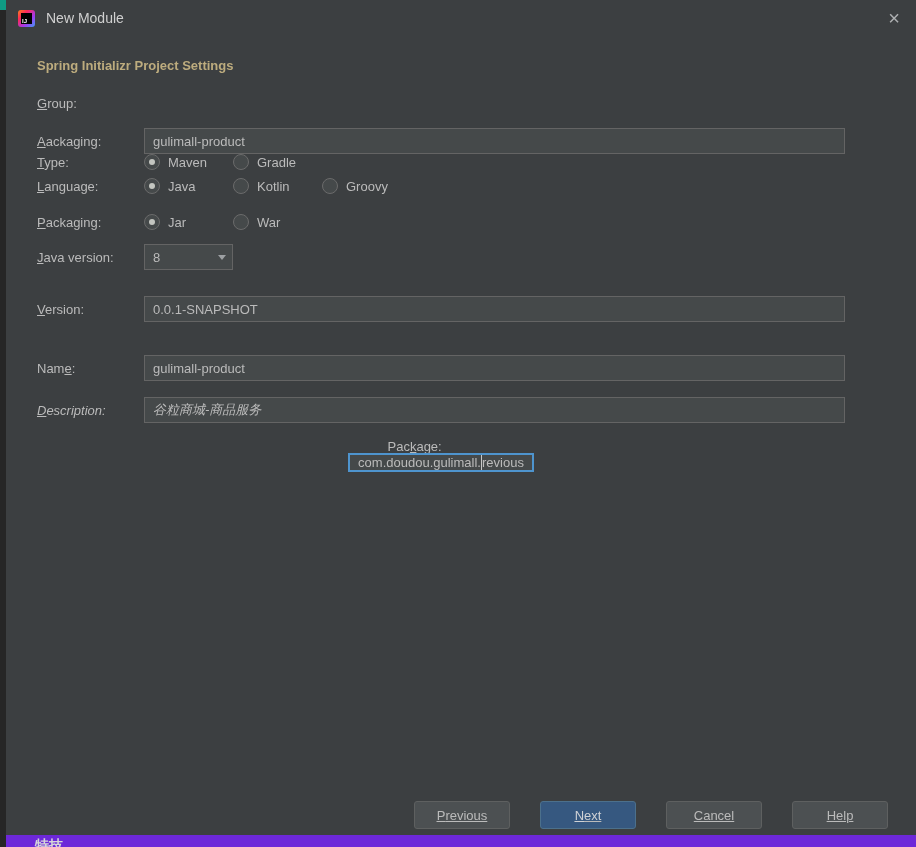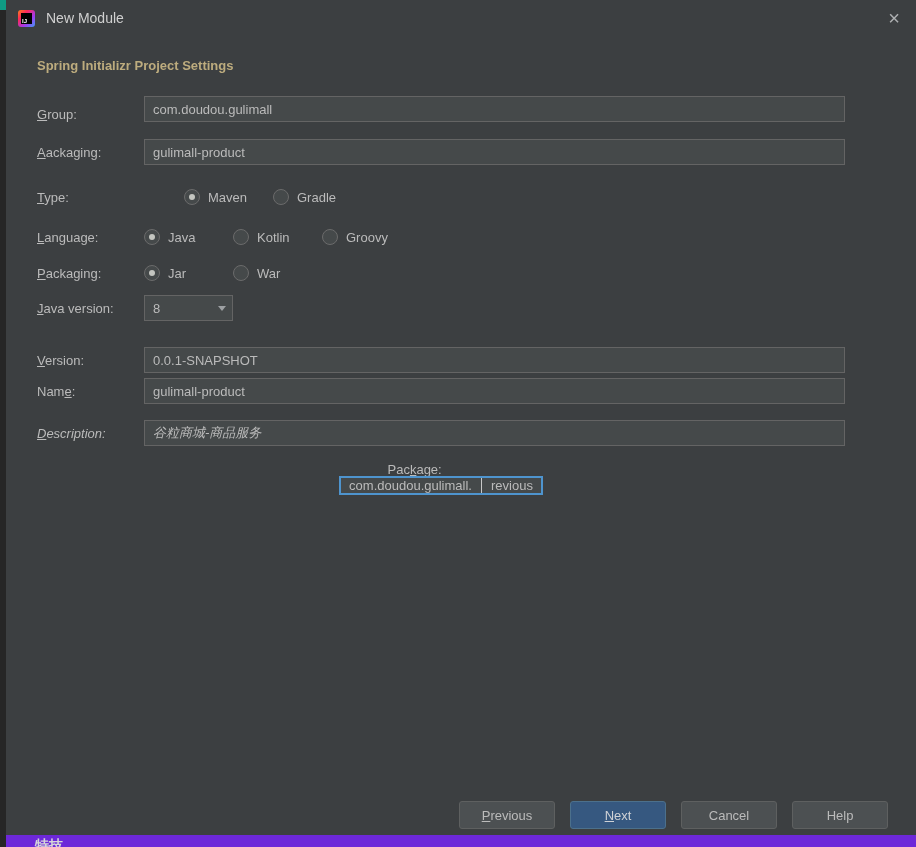--- a/index.html
+++ b/index.html
@@ -33,21 +33,21 @@
   .section-header { margin:22px 0 0 31px; color:#bdac7e; font-weight:bold; font-size:13px; }
   .form { padding:0 71px 0 31px; }
   .row { display:flex; align-items:center; }
   .lbl { width:107px; flex:none; font-size:13px; color:#bbbbbb; }
   .mn { text-decoration:underline; }
   .tinput {
     flex:1; height:26px; background:#45494a; border:1px solid #646464;
     display:flex; align-items:center; padding:0 8px; font-size:13px; color:#bbbbbb;
     white-space:nowrap; overflow:hidden;
   }
-  .tinput.focused { border:1px solid #4e94ce; box-shadow:0 0 0 1px #4e94ce;gap:9px; }
+  .tinput.focused { border:1px solid #4e94ce; box-shadow:0 0 0 1px #4e94ce; }
   .caret { display:inline-block; width:1px; height:15px; background:#c8c8c8; vertical-align:middle; }
   .radio-group { display:flex; }
   .radio-opt { display:flex; align-items:center; width:89px; flex:none; cursor:default; }
   .radio-circle {
     width:16px; height:16px; border-radius:50%; background:#45494a;
     border:1px solid #6b6b6b; margin-right:8px; position:relative; flex:none;
   }
   .radio-opt.selected .radio-circle::after {
     content:""; position:absolute; left:4px; top:4px; width:6px; height:6px;
     border-radius:50%; background:#c3c5c0;
@@ -55,21 +55,21 @@
   .radio-text { font-size:13px; color:#bbbbbb; }
   .combo {
     width:89px; height:26px; background:#45494a; border:1px solid #646464;
     display:flex; align-items:center; padding:0 6px 0 8px; font-size:13px; color:#bbbbbb;
   }
   .combo-arrow {
     margin-left:auto; width:0; height:0;
     border-left:4px solid transparent; border-right:4px solid transparent;
     border-top:5px solid #9da0a3;
   }
-  .btn-bar { position:absolute; right:28px; bottom:12px; display:flex; gap:15px; }
+  .btn-bar { position:absolute; right:28px; bottom:12px; display:flex; gap:30px;text-decoration:underline; }
   .btn {
     height:28px; min-width:96px; padding:0 16px; background:#4c5052;
     border:1px solid #5e6060; border-radius:3px; color:#bbbbbb; font-size:13px;
     display:flex; align-items:center; justify-content:center; cursor:default;
   }
   .btn.primary { background:#365880; border-color:#4c708c; color:#cfd2d6; }
   .bottom-strip {
     position:absolute; left:6px; top:835px; width:910px; height:20px;
     background:#6d28d9; overflow:hidden;text-align:center;
   }
@@ -87,49 +87,46 @@
   <div class="titlebar">
     <span class="app-icon"></span>
     <span class="dlg-title">New Module</span>
     <span class="close-x">×</span>
   </div>
 
   <div class="section-header">Spring Initializr Project Settings</div>
 
   <div class="form">
 
-    <div class="row" style="margin-top:23px;align-items:flex-end;">
+    <div class="row" style="margin-top:23px;">
       <div class="lbl"><span></span><span class="mn">G</span><span>roup:</span></div>
-      <div class="tinput">
-          <span>com.doudou.gulimall</span>
-        </div>
     </div>
 
     <div class="row" style="margin-top:17px;">
       <div class="lbl"><span></span><span class="mn">A</span><span>ackaging:</span></div>
       <div class="tinput">
           <span>gulimall-product</span>
         </div>
     </div>
 
-    <div class="row" style="margin-top:24px;gap:40px;">
+    <div class="row" style="">
       <div class="lbl"><span></span><span class="mn">T</span><span>ype:</span></div>
       <div class="radio-group">
         <div class="radio-opt selected">
           <span class="radio-circle"></span>
           <span class="radio-text">Maven</span>
         </div>
         <div class="radio-opt">
           <span class="radio-circle"></span>
           <span class="radio-text">Gradle</span>
         </div>
       </div>
     </div>
 
-    <div class="row" style="margin-top:24px;">
+    <div class="row" style="margin-top:8px;">
       <div class="lbl"><span></span><span class="mn">L</span><span>anguage:</span></div>
       <div class="radio-group">
         <div class="radio-opt selected">
           <span class="radio-circle"></span>
           <span class="radio-text">Java</span>
         </div>
         <div class="radio-opt">
           <span class="radio-circle"></span>
           <span class="radio-text">Kotlin</span>
         </div>
@@ -162,21 +159,21 @@
       </div>
     </div>
 
     <div class="row" style="margin-top:26px;">
       <div class="lbl"><span></span><span class="mn">V</span><span>ersion:</span></div>
       <div class="tinput">
           <span>0.0.1-SNAPSHOT</span>
         </div>
     </div>
 
-    <div class="row" style="margin-top:5px;align-items:center;">
+    <div class="row" style="margin-top:33px;align-items:center;">
       <div class="lbl"><span>Nam</span><span class="mn">e</span><span>:</span></div>
       <div class="tinput">
           <span>gulimall-product</span>
         </div>
     </div>
 
     <div class="row" style="margin-top:16px;font-style:italic;">
       <div class="lbl"><span></span><span class="mn">D</span><span>escription:</span></div>
       <div class="tinput">
           <span>谷粒商城-商品服务</span>

